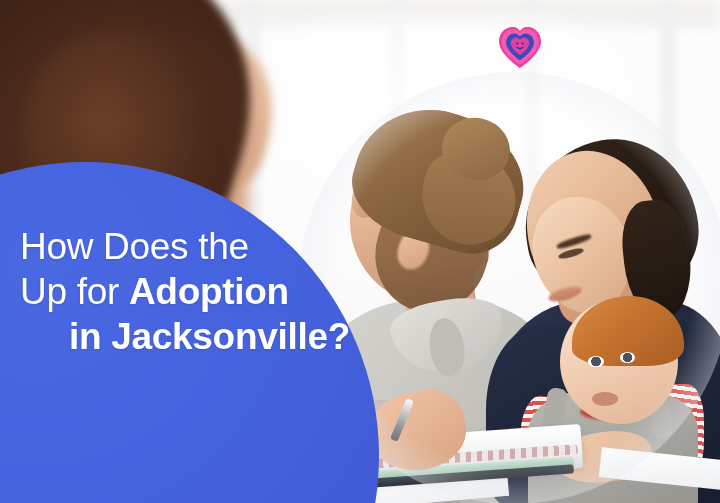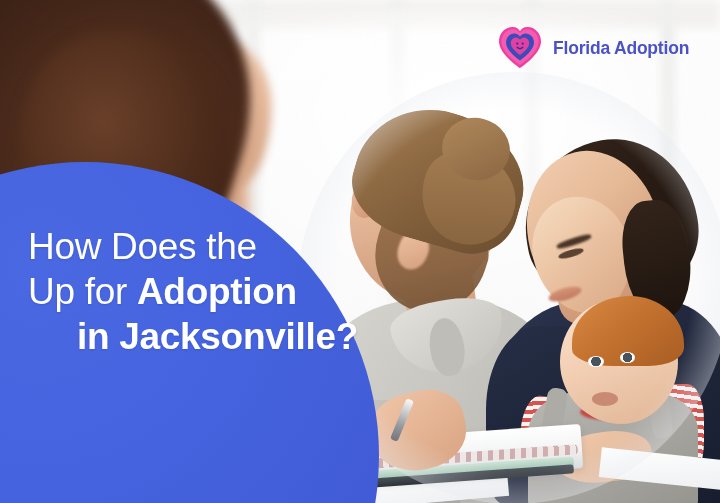--- a/index.html
+++ b/index.html
@@ -343,21 +343,21 @@
 
   
   .blue-circle {
     position:absolute; left:-209px; top:162px; width:588px; height:588px;
     border-radius:50%;
     background:radial-gradient(circle at 42% 18%, #4a68e2 0%, #4563de 38%, #4159d4 78%, #3e55cf 100%);
   }
 
   
   .headline {
-    position:absolute; left:28px; top:224px;
+    position:absolute; left:20px; top:224px;
     width:330px;
     color:#fff;
     font-size:37px;
     line-height:45px;
     letter-spacing:-.3px;
     font-weight:400;
     text-shadow:0 1px 2px rgba(30,45,120,.22);
   }
   .headline .ln { display:block; white-space:nowrap; }
   .headline b { font-weight:700; }
@@ -465,17 +465,16 @@
         <path d="M24 44 C24 44 3 30.5 3 17.5 C3 9.2 9.2 3 16.4 3 C20.4 3 23 5.2 24 7.2 C25 5.2 27.6 3 31.6 3 C38.8 3 45 9.2 45 17.5 C45 30.5 24 44 24 44 Z" fill="#EE3FA0"></path>
         <path d="M24 41 C24 41 5.5 29.2 5.5 17.6 C5.5 10.3 10.8 5.3 16.7 5.3 C20.3 5.3 22.9 7.3 24 9.3 C25.1 7.3 27.7 5.3 31.3 5.3 C37.2 5.3 42.5 10.3 42.5 17.6 C42.5 29.2 24 41 24 41 Z" fill="#F667B8" opacity="0.75"></path>
         <path d="M24 36.5 C24 36.5 10 27.4 10 18.6 C10 13.2 14 9.6 18.3 9.6 C21 9.6 23.1 11.1 24 12.7 C24.9 11.1 27 9.6 29.7 9.6 C34 9.6 38 13.2 38 18.6 C38 27.4 24 36.5 24 36.5 Z" fill="#3D4BB8"></path>
         <path d="M24 31 C24 31 14.8 25 14.8 19.2 C14.8 15.8 17.3 13.5 20 13.5 C21.7 13.5 23.4 14.6 24 15.7 C24.6 14.6 26.3 13.5 28 13.5 C30.7 13.5 33.2 15.8 33.2 19.2 C33.2 25 24 31 24 31 Z" fill="#EE3FA0" opacity="0.92"></path>
         <circle cx="21.3" cy="19.6" r="1.15" fill="#2B3596"></circle>
         <circle cx="26.7" cy="19.6" r="1.15" fill="#2B3596"></circle>
         <path d="M21.1 23.2 Q24 25.9 26.9 23.2" stroke="#2B3596" stroke-width="1.25" fill="none" stroke-linecap="round"></path>
       </svg>
     </div>
     <div class="logo-text">
-      <span>Florida Adoption</span>
     </div>
   </div>
 
 </div>
 
 </body></html>

